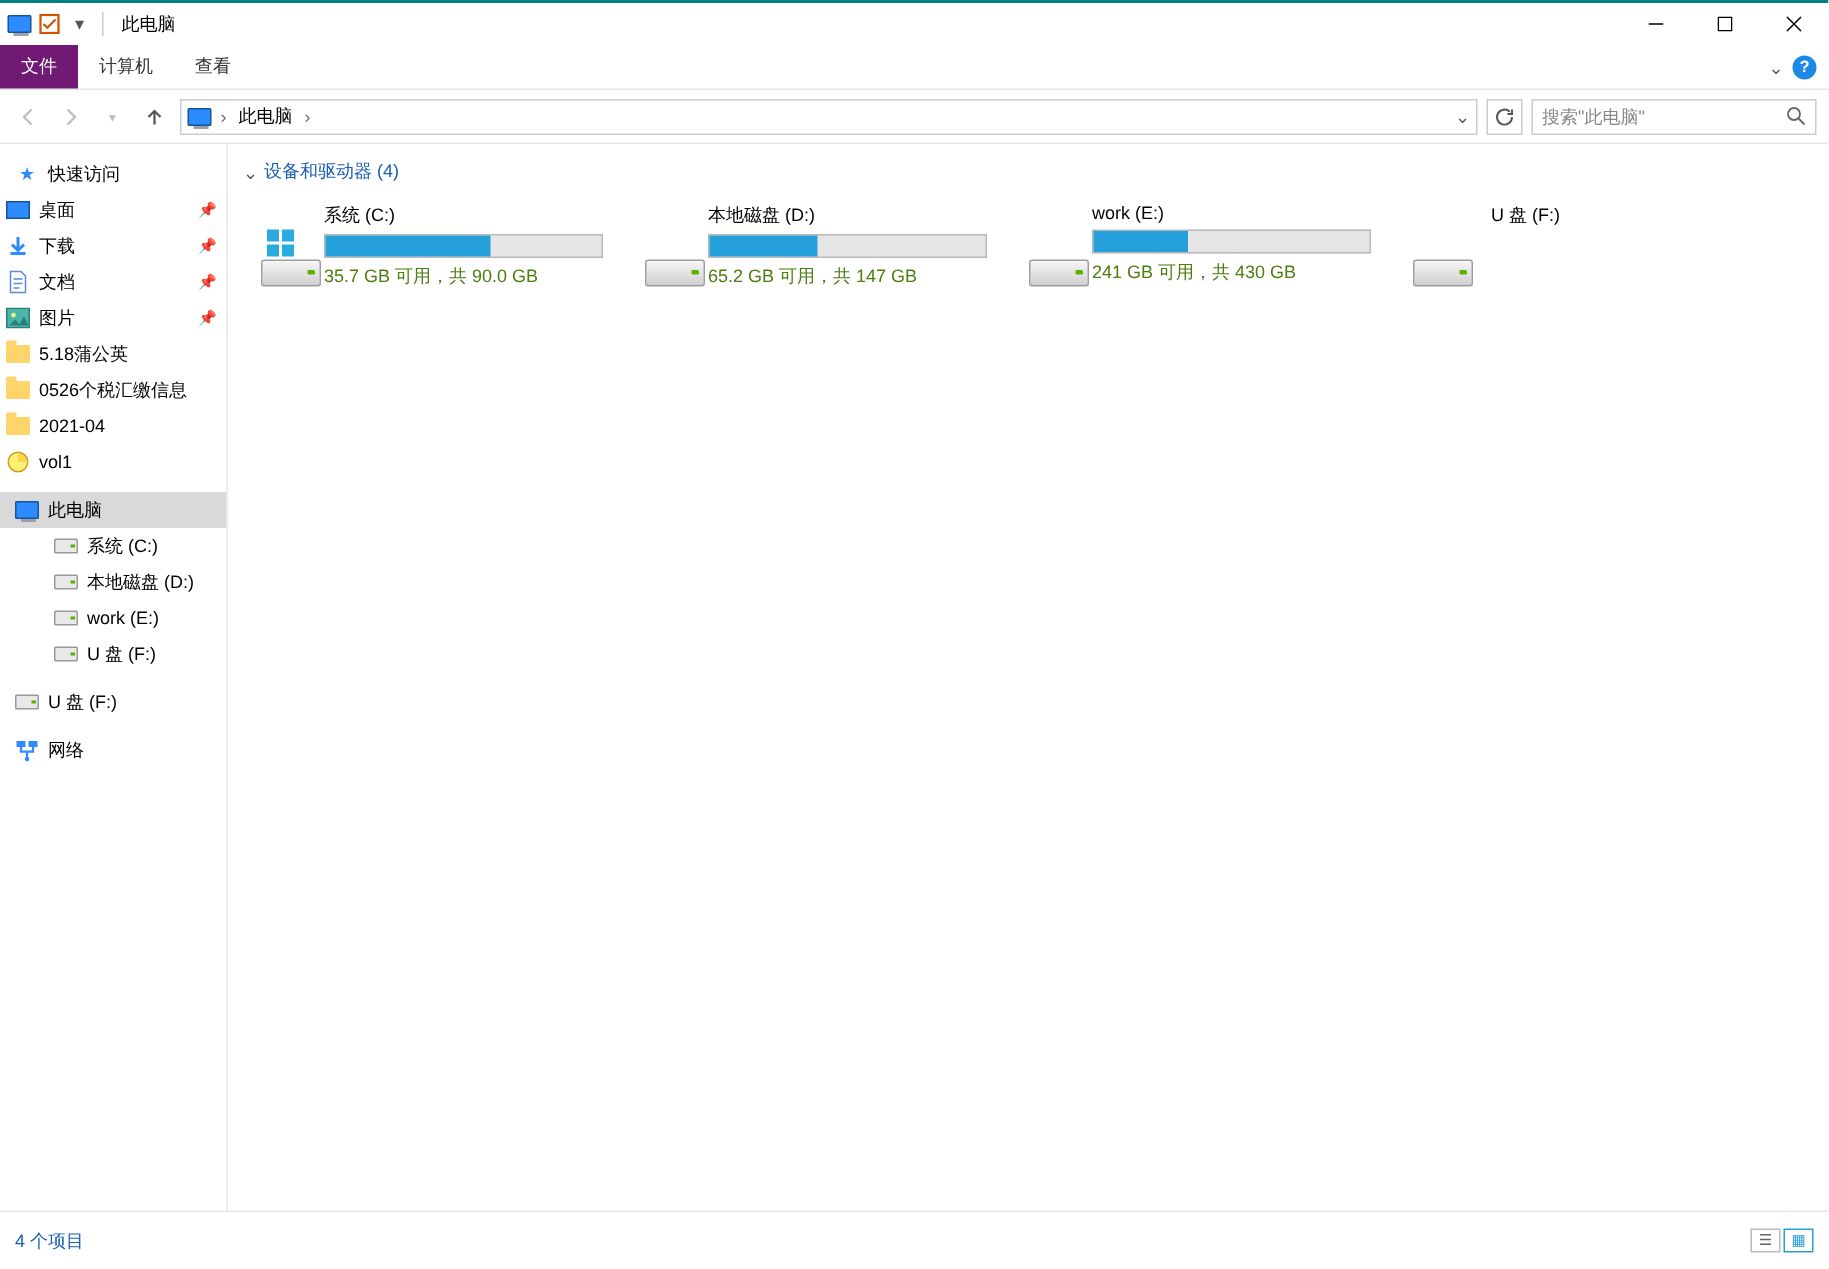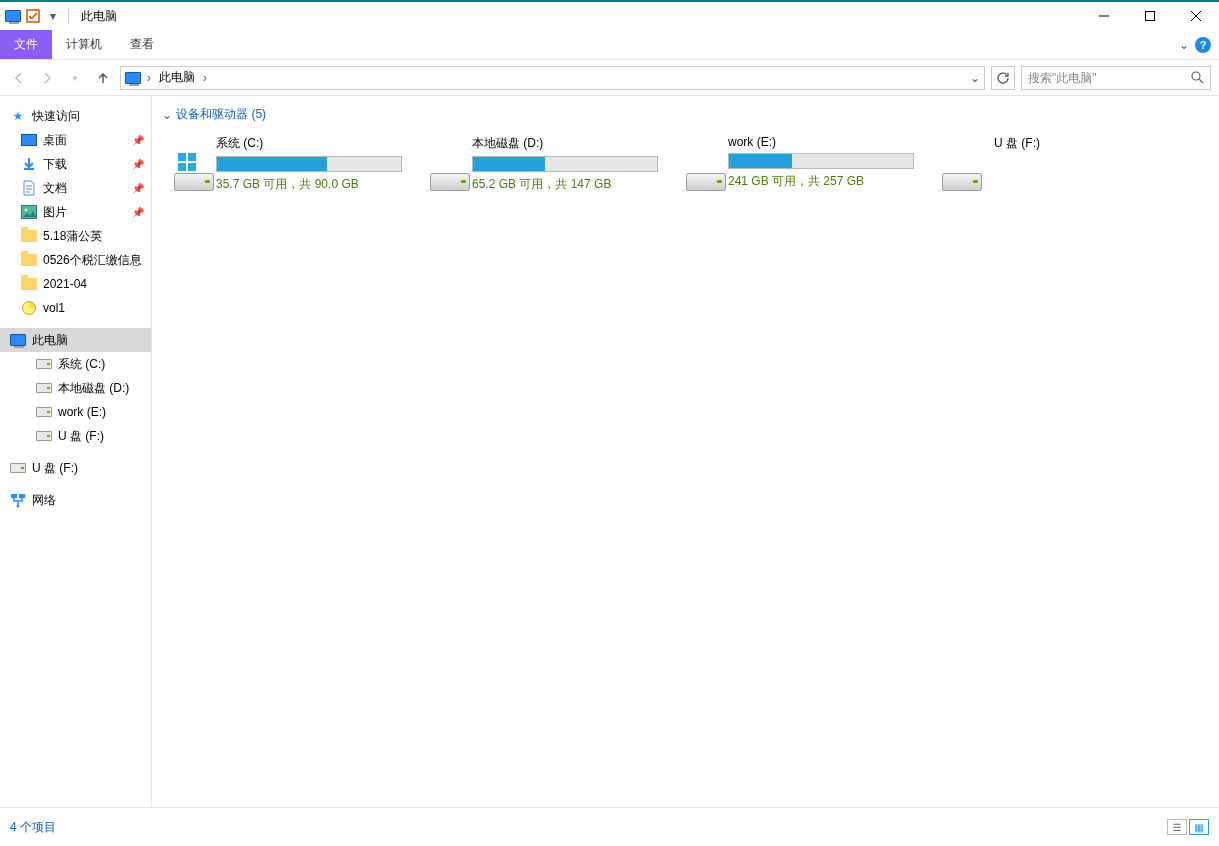--- a/index.html
+++ b/index.html
@@ -12,21 +12,21 @@
 .qat .ico { width: 18px; height: 18px; display:flex; align-items:center; justify-content:center; }
 .tb-sep { width:1px; height:16px; background:#ccc; margin:0 6px; }
 .titlebar .title { margin-left: 6px; color:#000; }
 .titlebar .spacer { flex:1; }
 .win-controls { display:flex; }
 .win-btn { width:46px; height:28px; display:flex; align-items:center; justify-content:center; }
 
 
 .ribbon { height: 30px; display:flex; align-items:stretch; border-bottom:1px solid #e5e5e5; }
 .ribbon-tab { padding: 0 14px; display:flex; align-items:center; color:#333; }
-.ribbon-tab.file { background:#8b5cf6; color:#fff; }
+.ribbon-tab.file { background:#701a75; color:#fff; }
 .ribbon-right { margin-left:auto; display:flex; align-items:center; gap:6px; padding-right:8px; }
 .help-ico { width:16px; height:16px; border-radius:50%; background:#1e88e5; color:#fff; display:flex; align-items:center; justify-content:center; font-size:11px; font-weight:bold; }
 
 
 .navbar { height: 36px; display:flex; align-items:center; gap:6px; padding: 4px 8px; border-bottom:1px solid #e5e5e5; }
 .nav-arrow { width:22px; height:22px; display:flex; align-items:center; justify-content:center; color:#bdbdbd; }
 .nav-arrow.enabled { color:#555; }
 .addr { flex:1; height:24px; border:1px solid #ccc; display:flex; align-items:center; padding:0 4px; gap:6px; }
 .crumb { color:#000; padding:0 2px; }
 .crumb-sep { color:#666; }
@@ -34,21 +34,21 @@
 .refresh { width:24px; height:24px; border:1px solid #ccc; display:flex; align-items:center; justify-content:center; color:#555; }
 .search { width:190px; height:24px; border:1px solid #ccc; display:flex; align-items:center; padding:0 6px; color:#888; }
 .search input { border:none; outline:none; flex:1; font-size:12px; color:#000; }
 .search input::placeholder { color:#888; }
 
 
 .body { flex:1; display:flex; min-height:0; }
 
 
 .tree { width:152px; border-right:1px solid #e5e5e5; padding-top:8px; overflow:hidden; }
-.tree-item { height:24px; display:flex; align-items:center; gap:6px; padding-left:21px; white-space:nowrap; }
+.tree-item { height:24px; display:flex; align-items:center; gap:6px; padding-left:4px; white-space:nowrap; }
 .tree-item.root { padding-left:10px; }
 .tree-item .lbl { color:#000; }
 .tree-item.qa .lbl { color:#000; }
 .tree-item.selected { background:#d9d9d9; }
 .tree-item.sub { padding-left:36px; }
 .tree-gap { height:8px; }
 .pin { margin-left:auto; margin-right:6px; color:#7a7a7a; font-size:10px; }
 .ico { width:16px; height:16px; display:flex; align-items:center; justify-content:center; flex-shrink:0; }
 .star-ico { color:#2e8bff; }
 .folder-ico { width:16px; height:12px; background:#ffd56b; border-radius:1px; position:relative; }
@@ -307,21 +307,21 @@
               <circle cx="8" cy="14" r="1.5" fill="#2e8bff"></circle>
             </svg>
         </span>
         <span class="lbl">网络</span>
       </div>
     </div>
 
     <div class="content">
       <div class="group-hdr">
         <span class="chev">⌄</span>
-        <span>设备和驱动器 (5)</span>
+        <span>设备和驱动器 (4)</span>
       </div>
       <div class="drives" id="drives-container">
           <div class="drive">
     <div class="drive-ico">
       <div class="winlogo">
                 <span></span>
                 <span></span>
                 <span></span>
                 <span></span>
               </div>
@@ -351,21 +351,21 @@
           <div class="drive">
     <div class="drive-ico">
 
       <div class="drive-body-ico"></div>
     </div>
     <div class="drive-info">
       <div class="drive-name">work (E:)</div>
       <div class="bar">
                 <div class="bar-fill" style="width:34%"></div>
               </div>
-       <div class="drive-stats">241 GB 可用，共 257 GB</div>
+       <div class="drive-stats">241 GB 可用，共 430 GB</div>
     </div>
           </div>
           <div class="drive">
     <div class="drive-ico">
 
       <div class="drive-body-ico"></div>
     </div>
     <div class="drive-info">
       <div class="drive-name">U 盘 (F:)</div>
 

